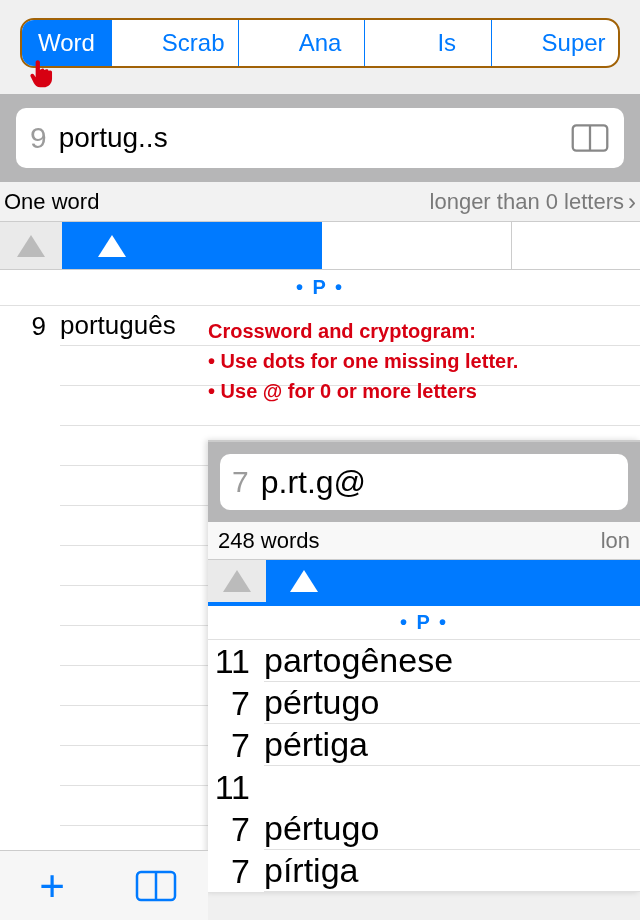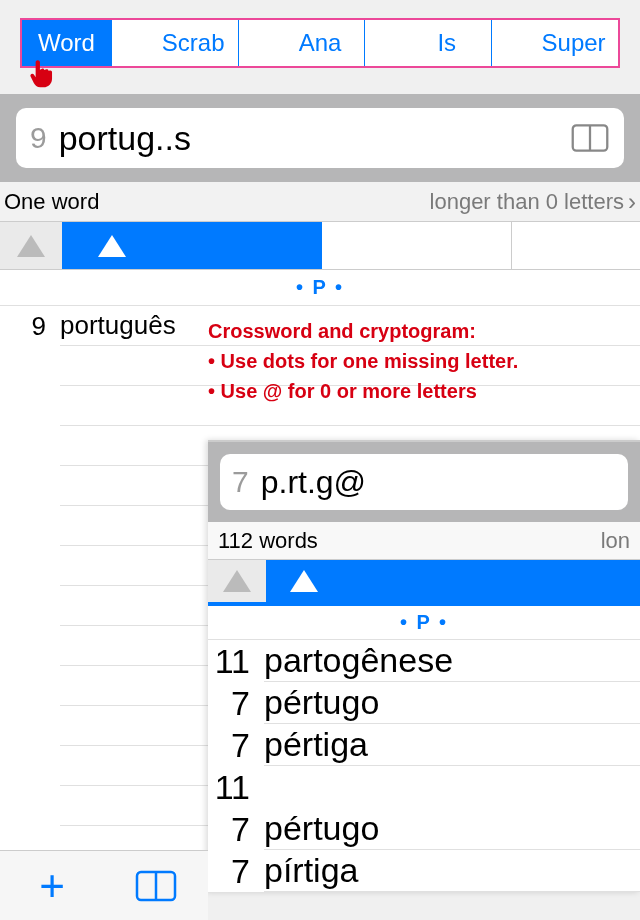--- a/index.html
+++ b/index.html
@@ -1,26 +1,26 @@
 <!DOCTYPE html>
 <html><head>
 <meta charset="utf-8">
 <style>
 * { margin:0; padding:0; box-sizing:border-box; font-family:-apple-system,"Helvetica Neue",Helvetica,Arial,sans-serif; }
 body { width:640px; height:920px; background:#f0f0f0; overflow:hidden; position:relative; }
-.seg { display:flex; border:2px solid #ec4899; border-radius:0; margin:18px 20px 0 20px; height:50px; overflow:hidden; background:#fff;gap:37px; }
+.seg { display:flex; border:2px solid #a16207; border-radius:14px; margin:18px 20px 0 20px; height:50px; overflow:hidden; background:#fff;gap:37px; }
 .seg-item { flex:1; display:flex; align-items:center; justify-content:center; font-size:24px; color:#007aff; border-right:1px solid #007aff; cursor:pointer; }
 .seg-item:last-child { border-right:none; }
 .seg-item.active { background:#007aff; color:#fff; }
 .pointer { position:absolute; left:28px; top:58px; z-index:5; }
 .pointer svg { width:26px; height:30px; }
 .searchbar { background:#b6b6b7; padding:14px 16px; margin-top:26px; }
 .searchfield { background:#fff; border-radius:10px; height:60px; display:flex; align-items:center; padding:0 14px; }
 .lencount { color:#9b9b9b; font-size:30px; margin-right:12px; }
-.searchinput { flex:1; border:none; outline:none; font-size:34px; color:#000; background:transparent; }
+.searchinput { flex:1; border:none; outline:none; font-size:28px; color:#000; background:transparent; }
 .book-icon { width:40px; height:36px; color:#888; display:flex; align-items:center; justify-content:center;}
 .book-icon svg { width:40px; height:36px; }
 .filterbar { display:flex; align-items:center; justify-content:space-between; height:40px; padding:0 4px; background:#f2f2f2; border-bottom:1px solid #ccc; font-size:22px; color:#000; }
 .filterbar .right { color:#7a7a7a; display:flex; align-items:center; gap:4px; }
 .chev { font-size:24px; color:#7a7a7a; }
 .sortbar { display:flex; height:48px; border-bottom:1px solid #ccc; }
 .sortcell { display:flex; align-items:center; justify-content:center; }
 .graytri { width:62px; background:#eaeaea; }
 .bluetri { background:#007aff; flex:0 0 260px; }
 .whitecell { background:#fff; flex:1; border-right:1px solid #ccc; }
@@ -169,21 +169,21 @@
 </div>
 
 <div class="overlay-panel">
   <div class="searchbar2">
     <div class="searchfield2">
       <span class="lencount" style="font-size:30px;">7</span>
       <input class="searchinput" style="font-size: 32px;" value="p.rt.g@">
     </div>
   </div>
   <div class="filterbar2">
-    <span>112 words</span>
+    <span>248 words</span>
     <span class="r2">lon</span>
   </div>
   <div class="sortbar2">
     <div class="graytri2">
         <div class="tri-gray"></div>
       </div>
     <div class="bluetri2">
         <div class="tri-white"></div>
       </div>
   </div>

